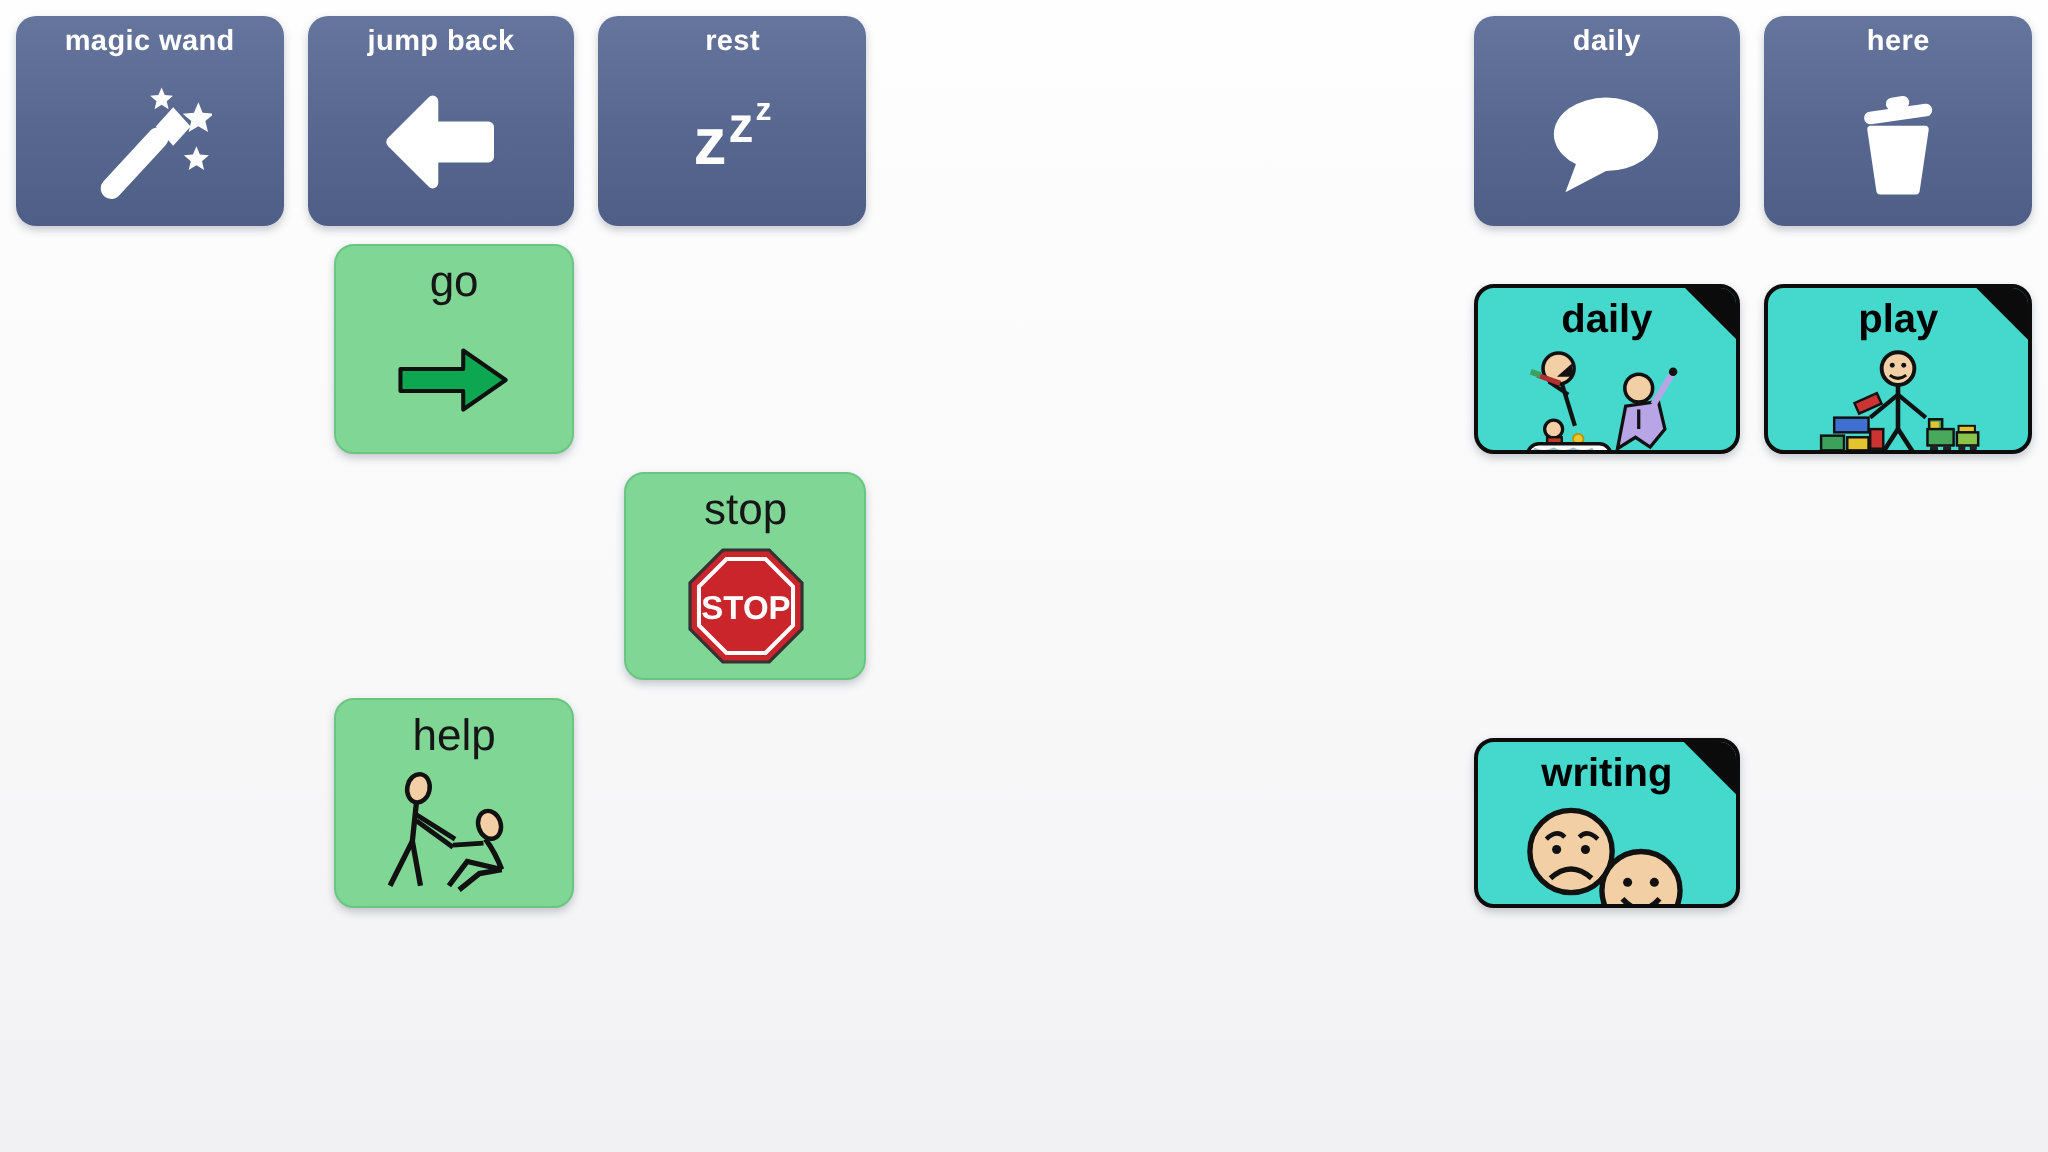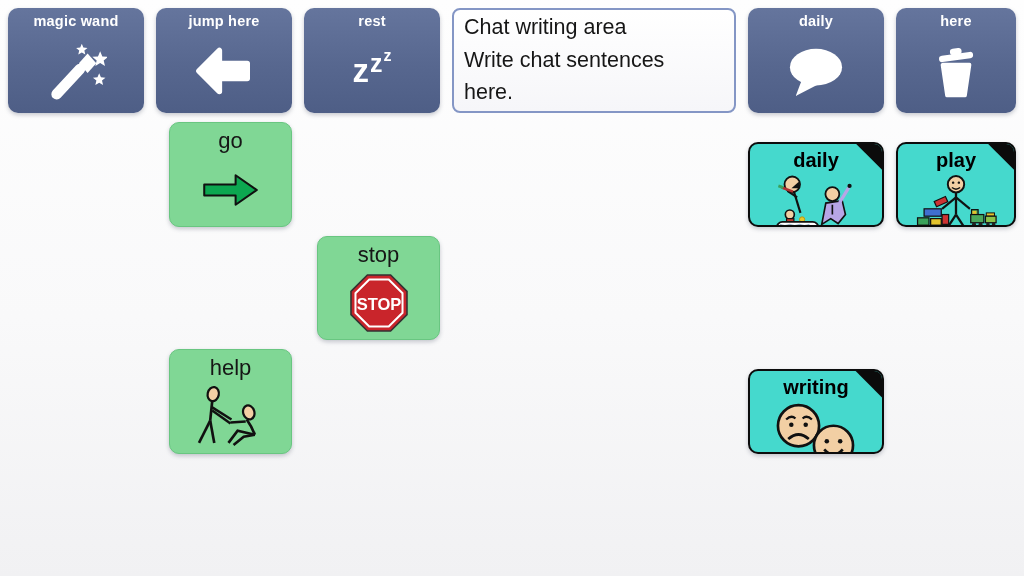--- a/index.html
+++ b/index.html
@@ -1,20 +1,20 @@
 <!DOCTYPE html>
 <html><head>
 <meta charset="utf-8">
 <style>
   html,body { margin:0; padding:0; }
   body { width:1024px; height:576px; font-family:"Liberation Sans",sans-serif; }
   .screen { position:relative; width:1024px; height:576px; overflow:hidden;
             background:linear-gradient(180deg,#fefefe 0%,#f9f9fa 55%,#f1f1f3 100%); }
   .grid { position:absolute; inset:0; padding:8px; box-sizing:border-box;
-          display:grid; grid-template-columns:repeat(6,1fr); grid-template-rows:repeat(5,1fr);
+          display:grid; grid-template-columns:repeat(7,1fr); grid-template-rows:repeat(5,1fr);
           gap:9px 12px; }
   .btn { border-radius:10px; display:flex; flex-direction:column; align-items:center;
          position:relative; overflow:hidden; cursor:pointer; box-sizing:border-box;
          box-shadow:0 2px 4px rgba(60,70,90,.28); }
   .lbl { margin-top:5px; white-space:nowrap; }
   .dark { background:linear-gradient(180deg,#65759d 0%,#57678f 55%,#4e5e86 100%); }
   .dark .lbl { color:#ffffff; font-size:14.5px; font-weight:700; letter-spacing:.2px; }
   .green { background:#80d795; border:1px solid #69c681;margin-left:13px; }
   .blue  { background:#acd1ee; border:1.5px solid #7aa8d7; }
   .cyan  { background:#45d9cd; border:2px solid #0c0c0c;margin-top:20px; }
@@ -46,44 +46,39 @@
           <line x1="12" y1="54" x2="36" y2="28" stroke="#fff" stroke-width="11" stroke-linecap="round"></line>
           <polygon points="44,12 53,22 44,32 35,22" fill="#fff"></polygon>
           <polygon transform="translate(38,8) scale(0.62)" fill="#fff" points="0,-10 2.65,-3.64 9.51,-3.09 4.28,1.39 5.88,8.09 0,4.5 -5.88,8.09 -4.28,1.39 -9.51,-3.09 -2.65,-3.64"></polygon>
           <polygon transform="translate(57,18) scale(0.85)" fill="#fff" points="0,-10 2.65,-3.64 9.51,-3.09 4.28,1.39 5.88,8.09 0,4.5 -5.88,8.09 -4.28,1.39 -9.51,-3.09 -2.65,-3.64"></polygon>
           <polygon transform="translate(56,39) scale(0.68)" fill="#fff" points="0,-10 2.65,-3.64 9.51,-3.09 4.28,1.39 5.88,8.09 0,4.5 -5.88,8.09 -4.28,1.39 -9.51,-3.09 -2.65,-3.64"></polygon>
         </svg>
       </span>
     </div>
 
     <div class="btn dark c2 r1">
-      <span class="lbl">jump here</span>
+      <span class="lbl">jump back</span>
       <span class="iconwrap">
         <svg width="62" height="52" viewBox="0 0 64 56">
           <polygon points="27,6 27,20 57,20 57,36 27,36 27,50 5,28" fill="#fff" stroke="#fff" stroke-width="6" stroke-linejoin="round"></polygon>
         </svg>
       </span>
     </div>
 
     <div class="btn dark c3 r1">
       <span class="lbl">rest</span>
       <span class="iconwrap">
         <span class="zzz">
           <span class="z1">z</span>
           <span class="z2">z</span>
           <span class="z3">z</span>
         </span>
       </span>
     </div>
 
-    <div class="chat">
-      <div>Chat writing area</div>
-      <div>Write chat sentences</div>
-      <div>here.</div>
-    </div>
 
     <div class="btn dark c6 r1">
       <span class="lbl">daily</span>
       <span class="iconwrap">
         <svg width="66" height="56" viewBox="0 0 68 58">
           <ellipse cx="34" cy="25" rx="27" ry="19" fill="#fff"></ellipse>
           <polygon points="19,39 13,55 36,43" fill="#fff"></polygon>
         </svg>
       </span>
     </div>

